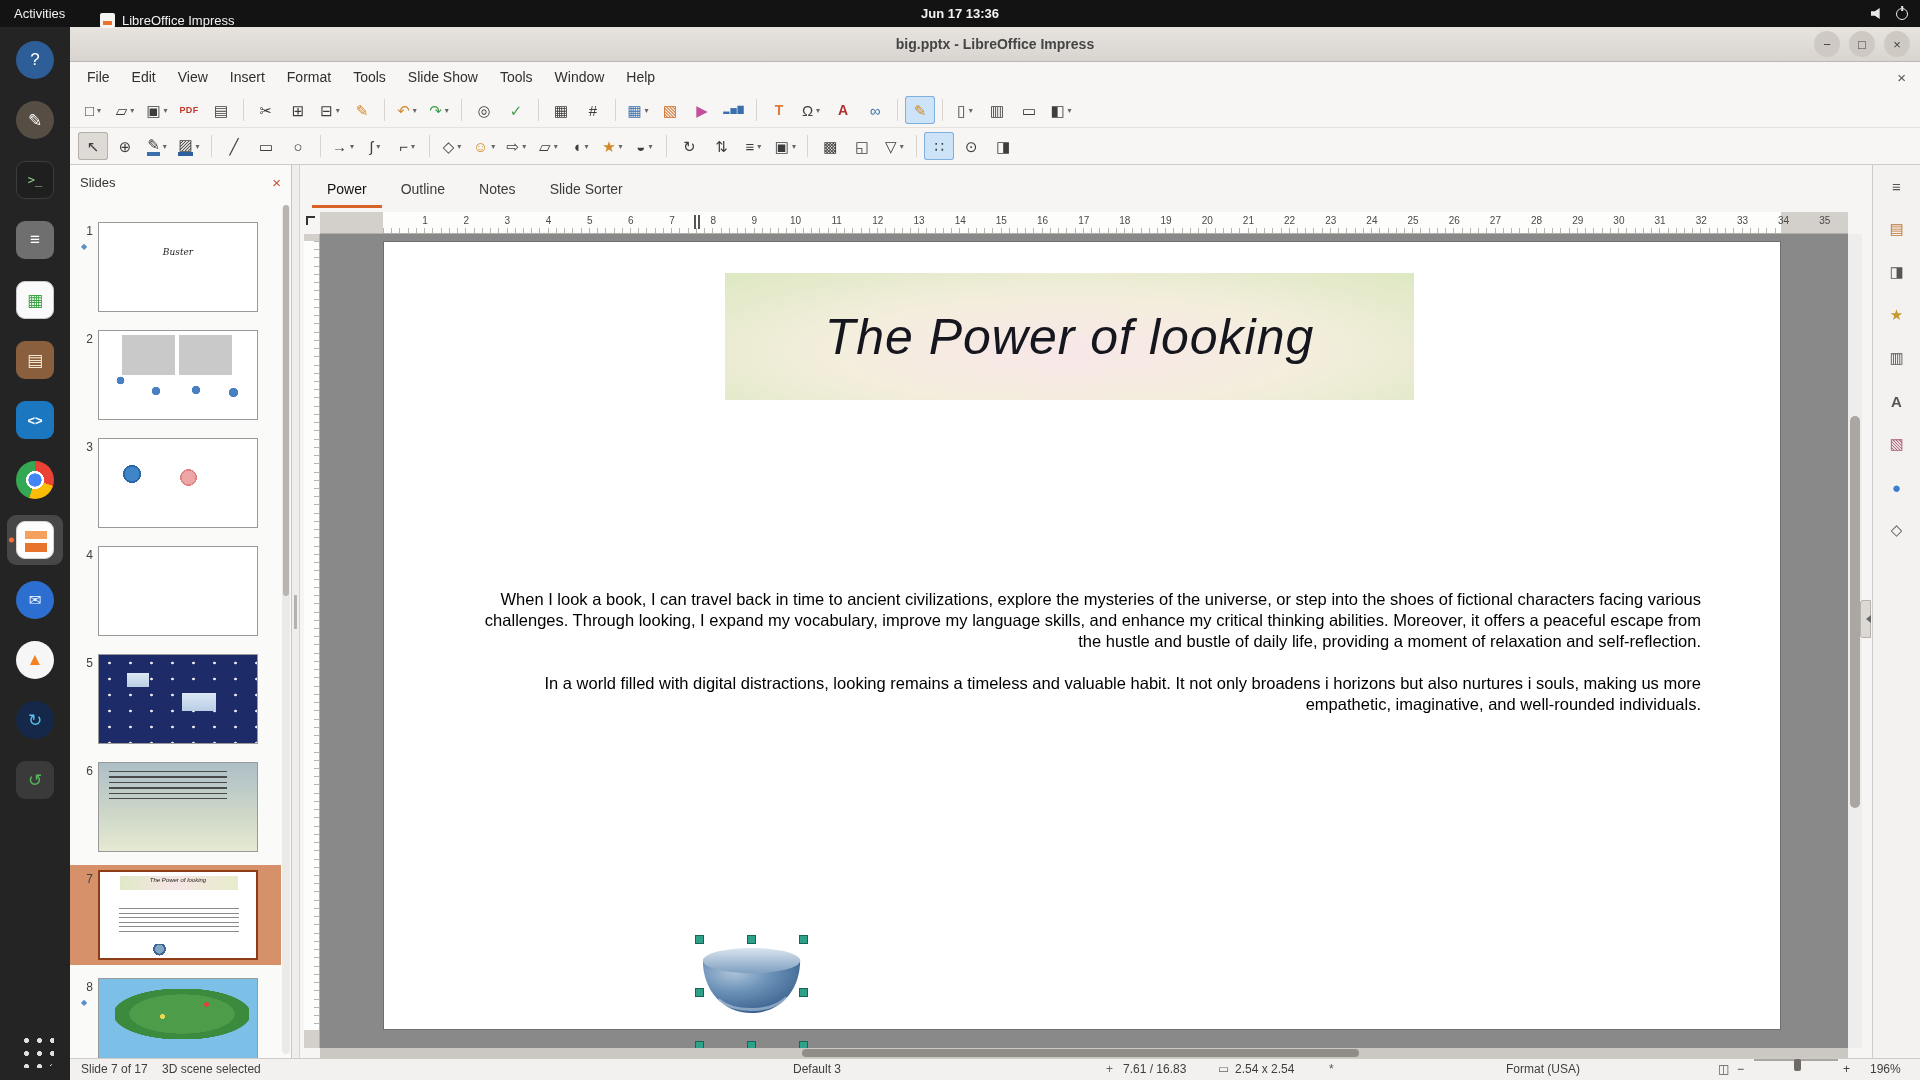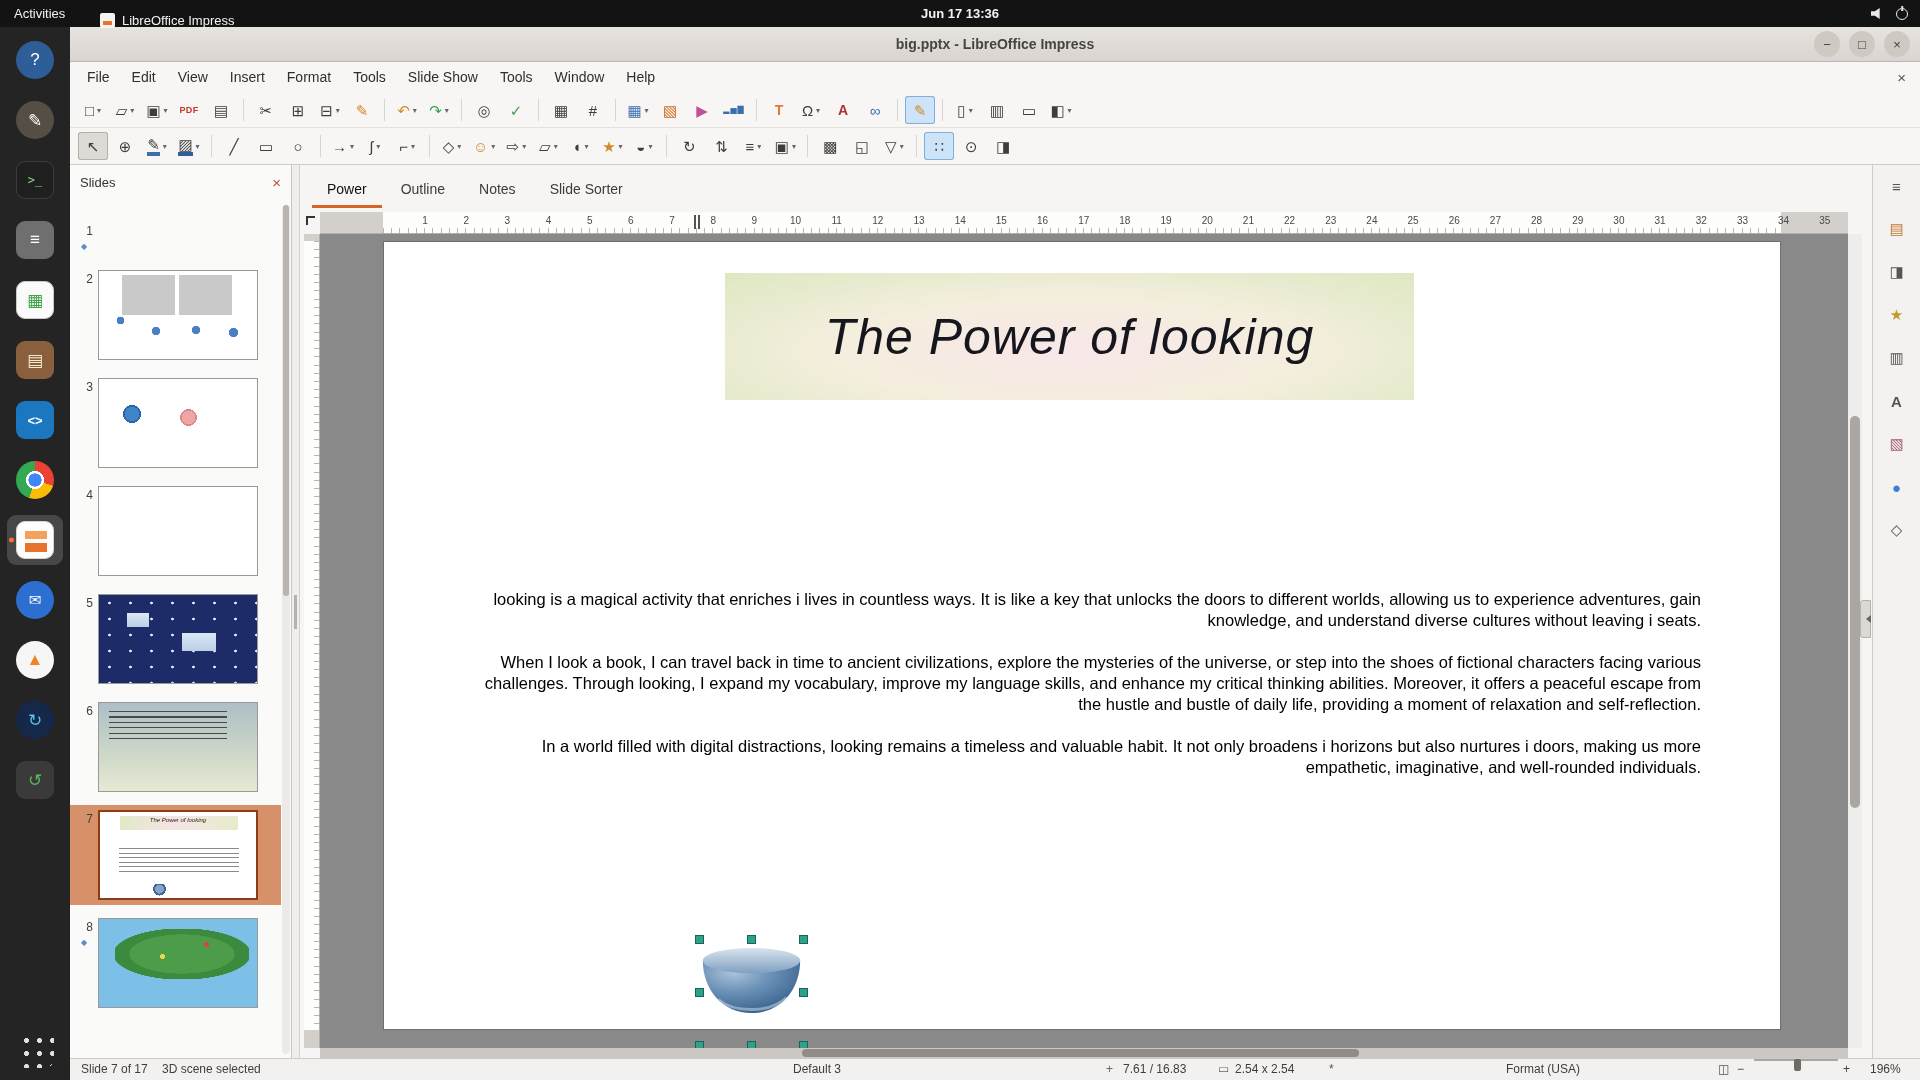--- a/index.html
+++ b/index.html
@@ -424,20 +424,23 @@
   <div class="sp-head">
     <span>Slides</span>
     <button class="sp-close">×</button>
   </div>
   <div class="sp-list">
 
       <div class="srow" style="--i: 0;">
         <div class="scol">
           <span class="snum">1</span>
           <span class="strans on"></span>
+        </div>
+        <div class="thumb k-buster">
+          <span class="tlabel">Buster</span>
         </div>
       </div>
 
       <div class="srow" style="--i: 1;">
         <div class="scol">
           <span class="snum">2</span>
           <span class="strans"></span>
         </div>
         <div class="thumb k-tables">
           
@@ -562,23 +565,22 @@
 <div id="tabstop"></div>
 <div id="ruler-v"></div>
 
 <div id="canvas">
   <div id="slide">
     <div id="slide-title-box">
       <span id="slide-title-text">The Power of looking</span>
     </div>
     <div id="slide-body">
 
-    <p style="--i: 0;">looking is a magical activity that enriches i lives in countless ways. It is like a key that unlocks the doors to different worlds, allowing us to experience adventures, gain knowledge, and understand diverse cultures without leaving i seats.</p>
         <p style="--i: 1;">When I look a book, I can travel back in time to ancient civilizations, explore the mysteries of the universe, or step into the shoes of fictional characters facing various challenges. Through looking, I expand my vocabulary, improve my language skills, and enhance my critical thinking abilities. Moreover, it offers a peaceful escape from the hustle and bustle of daily life, providing a moment of relaxation and self-reflection.</p>
-        <p style="--i: 2;">In a world filled with digital distractions, looking remains a timeless and valuable habit. It not only broadens i horizons but also nurtures i doors, making us more empathetic, imaginative, and well-rounded individuals.</p>
+        <p style="--i: 2;">In a world filled with digital distractions, looking remains a timeless and valuable habit. It not only broadens i horizons but also nurtures i souls, making us more empathetic, imaginative, and well-rounded individuals.</p>
       </div>
     <div id="bowl-group">
       <svg class="bowl-svg" viewBox="0 0 104 74" xmlns="http://www.w3.org/2000/svg">
         <defs>
           <radialGradient id="bowlBody" cx="32%" cy="22%" r="90%">
             <stop offset="0%" stop-color="#aec4da"></stop>
             <stop offset="40%" stop-color="#6d93b8"></stop>
             <stop offset="100%" stop-color="#2e5784"></stop>
           </radialGradient>
           <linearGradient id="bowlRim" x1="0" y1="0" x2="0" y2="1">

